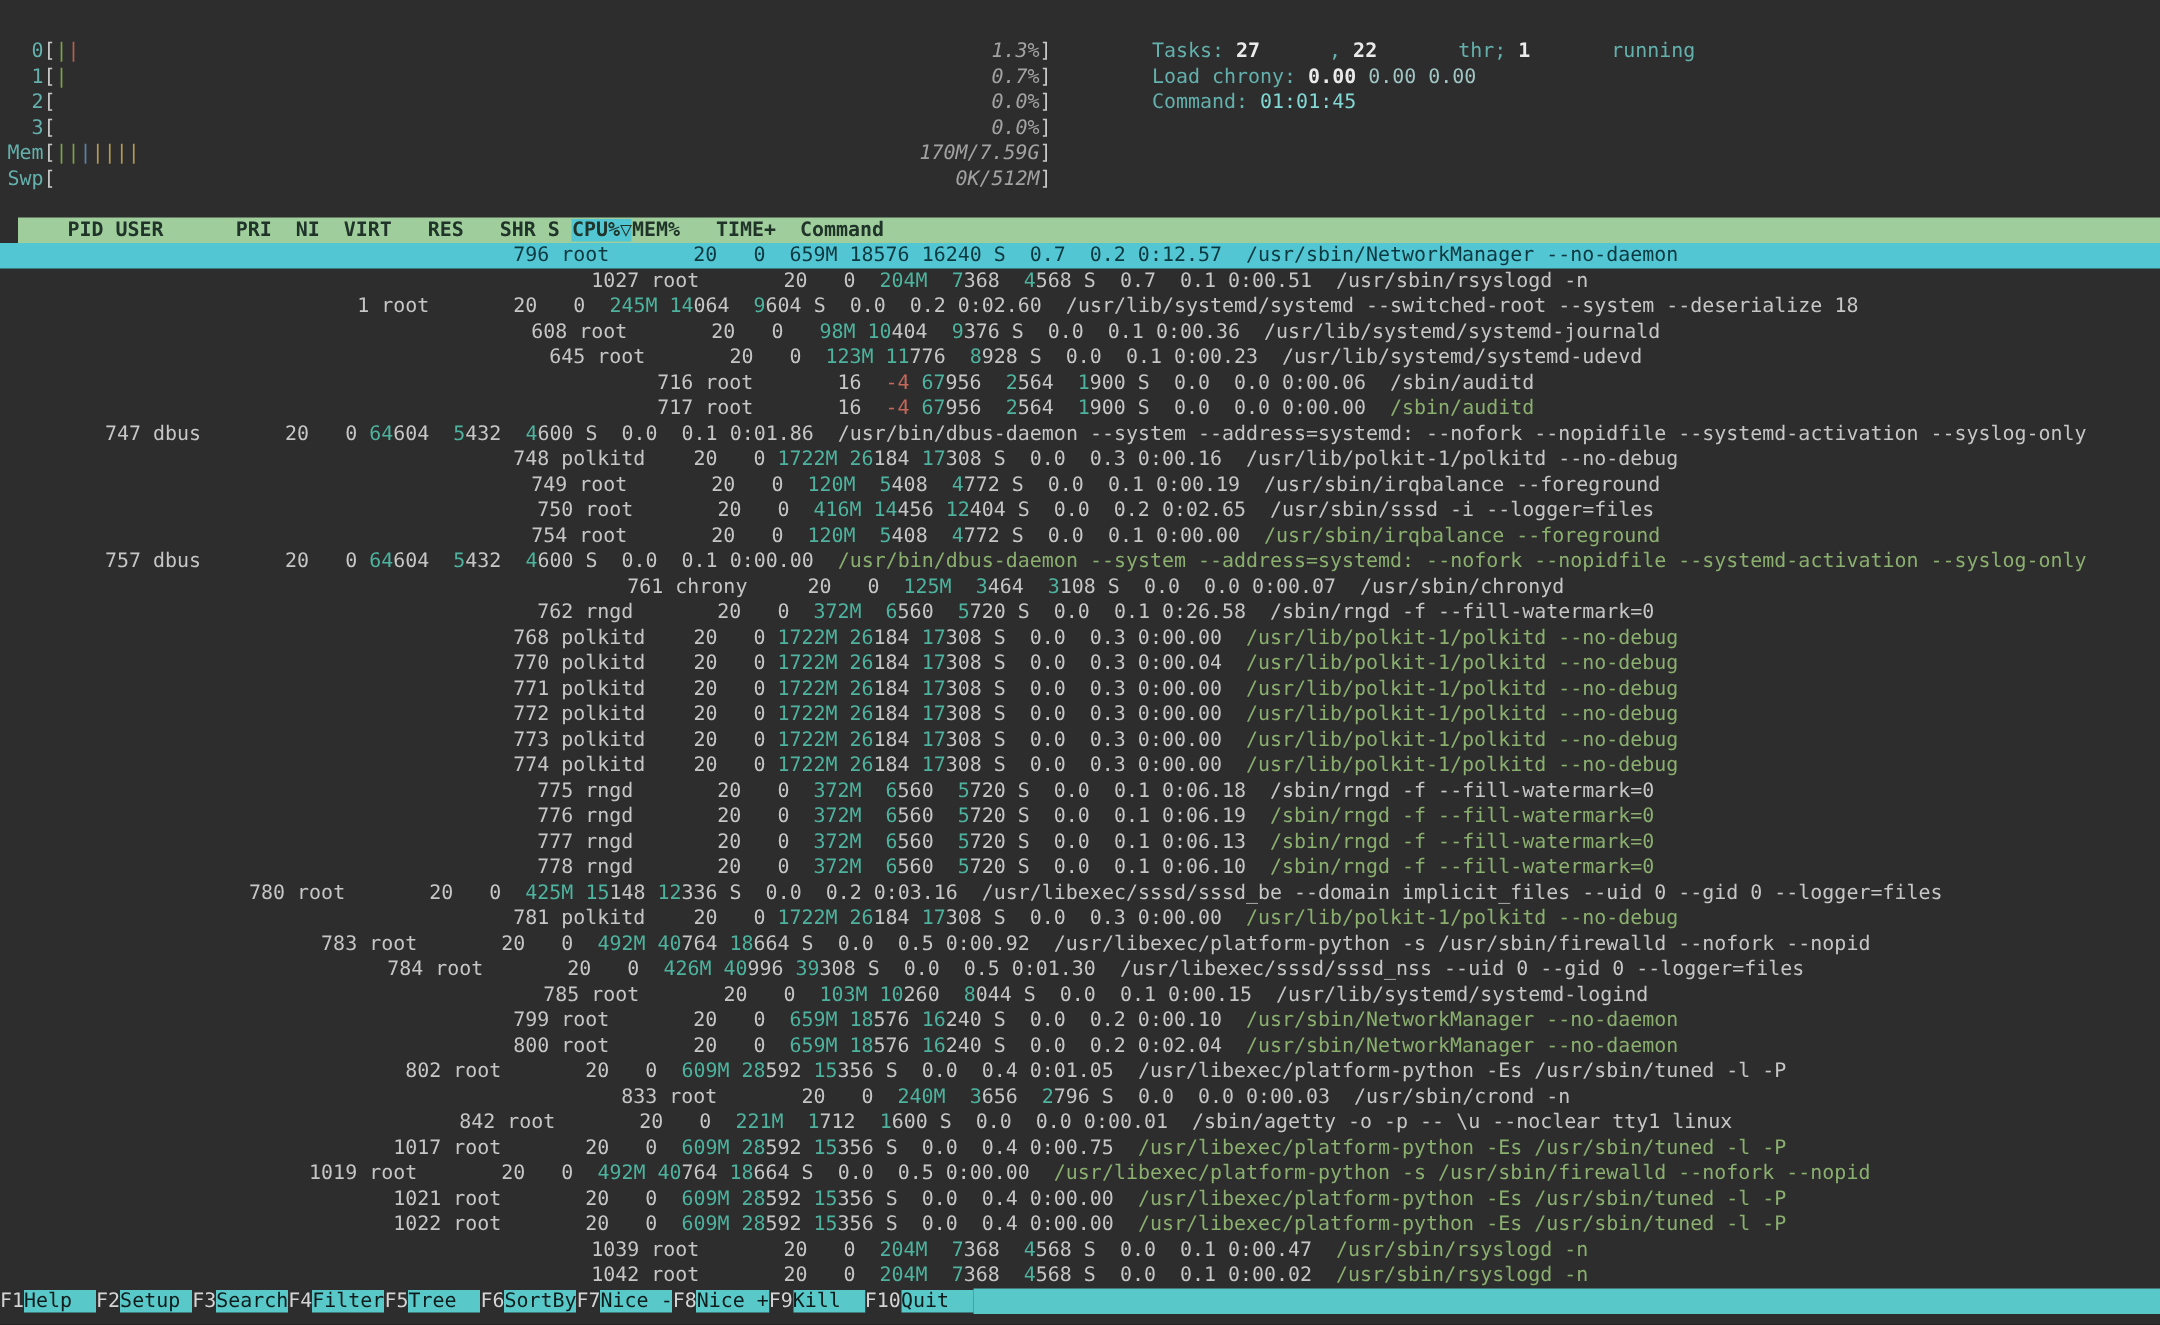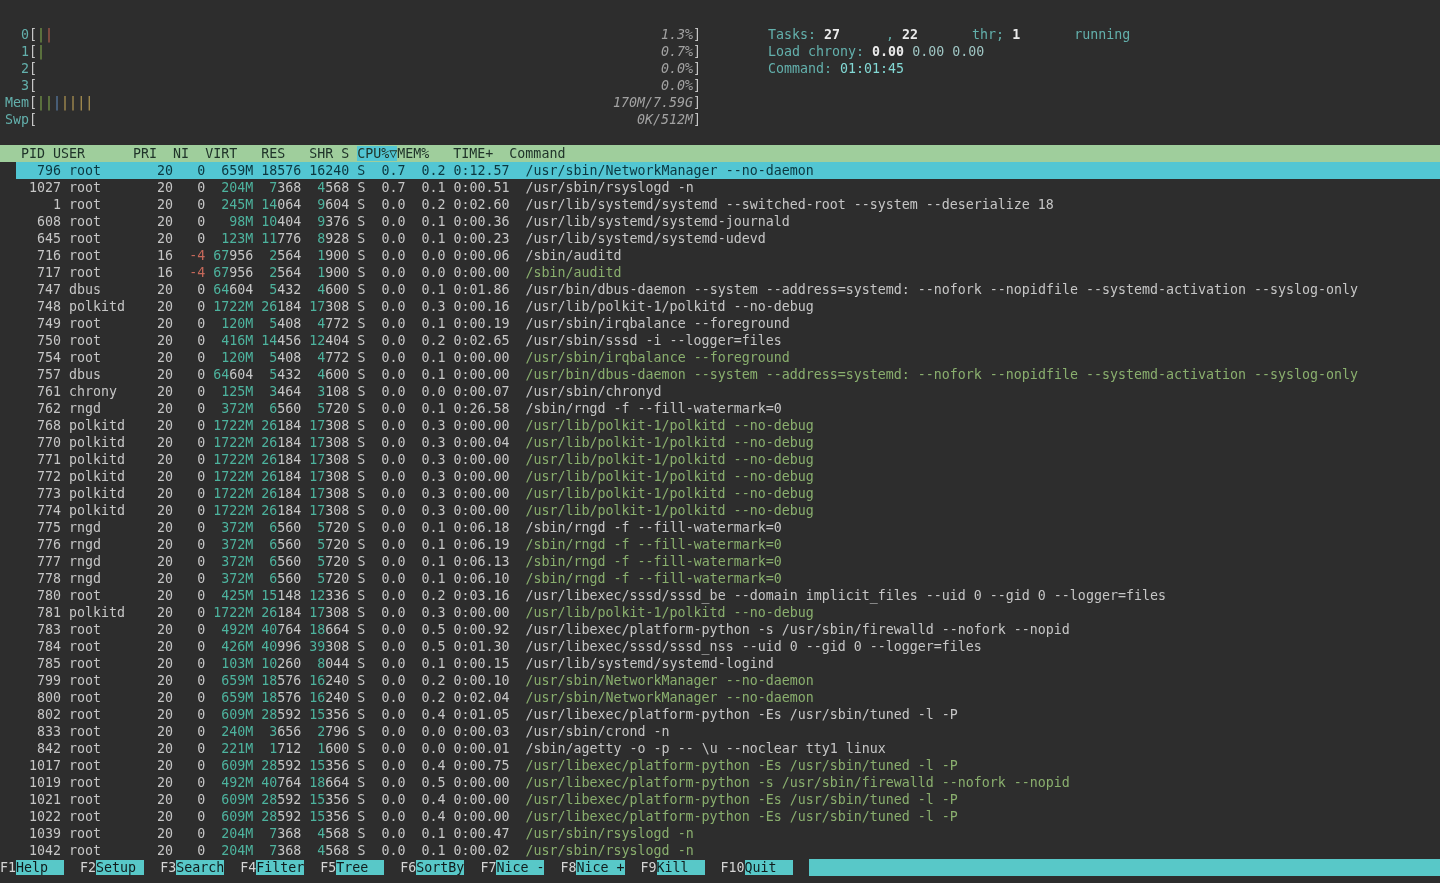--- a/index.html
+++ b/index.html
@@ -22,32 +22,32 @@
   .bar-red{color:var(--bar-red);}
   .bar-blue{color:var(--bar-blue);}
   .bar-yellow{color:var(--bar-yellow);}
   
   .summary{position:absolute;top:26px;left:722px;}
   .t-teal{color:var(--teal);margin-left:46px;}
   .t-white{color:var(--white);font-weight:bold;}
   .t-mid{color:var(--load-mid);}
   .t-cyanb{color:var(--cyanb);font-weight:normal;}
   
-  .hdr{position:absolute;top:145px;left:0;right:0;height:17px;background:var(--hdr-bg);color:var(--hdr-fg);white-space:pre;padding-left:5px;}
+  .hdr{position:absolute;top:145px;left:12px;right:0;height:17px;background:var(--hdr-bg);color:var(--hdr-fg);white-space:pre;padding-left:17px;font-weight:bold;}
   .hdr .sortcell{background:var(--sel-bg);}
-  .rows{position:absolute;top:162px;left:16px;right:0;}
+  .rows{position:absolute;top:162px;left:0;right:0;text-align:center;}
   .prow{white-space:pre;height:17px;color:var(--fg);padding-left:5px;}
   .prow.selected{background:var(--sel-bg);}
   .prow.selected span{color:var(--sel-fg) !important;}
   .c-gray{color:var(--fg);}
   .c-teal{color:var(--tealnum);}
   .c-red{color:var(--red);}
   .c-green{color:var(--green-cmd);}
   
-  .fnbar{position:absolute;top:859px;left:0;right:0;height:17px;display:flex;white-space:pre;gap:16px;}
+  .fnbar{position:absolute;top:859px;left:0;right:0;height:17px;display:flex;white-space:pre;}
   .fnkey{color:var(--key-fg);background:var(--bg);}
   .fnlabel{color:var(--fn-fg);background:var(--fn-bg);}
   .fnfill{flex:1;background:var(--fn-bg);}
 </style>
 </head>
 <body>
 
 <div class="terminal" style="--bg: #2d2d2d; --fg: #c6c6c6; --dim: #a2a2a2; --teal: #63b0ac; --tealnum: #4db39e; --white: #ebebeb; --cyanb: #83d9d5; --load-mid: #9fc5c3; --green-cmd: #8aaf6e; --red: #c4685a; --bar-green: #7ba24b; --bar-red: #b5604f; --bar-blue: #5c80ab; --bar-yellow: #b59a55; --hdr-bg: #9fce9c; --hdr-fg: #20342a; --sel-bg: #52c6d3; --sel-fg: #0c3840; --fn-bg: #58c8c8; --fn-fg: #101c1c; --key-fg: #d4d4d4;">
 
   <div class="meters">

